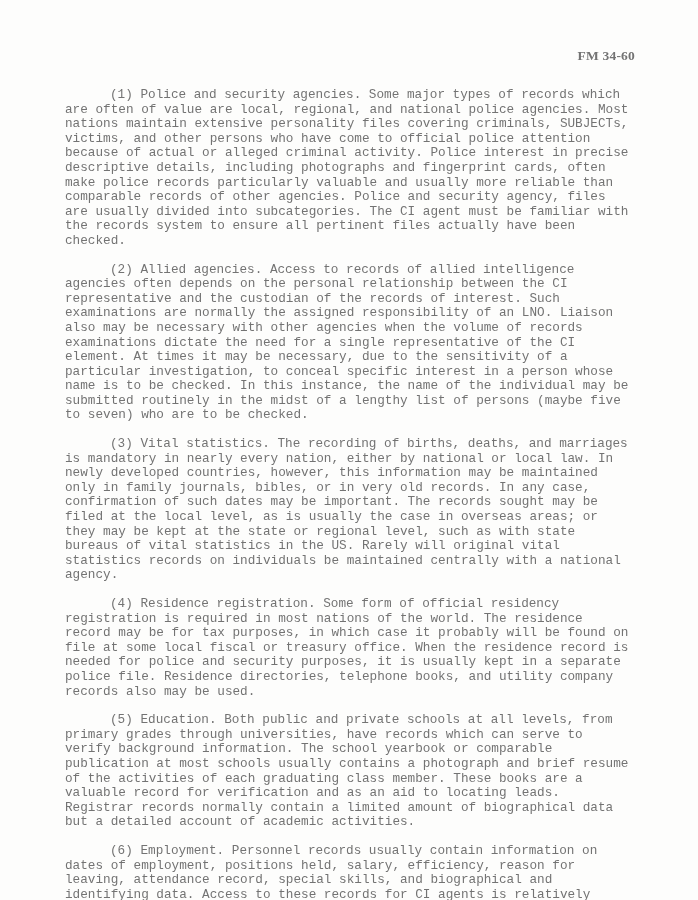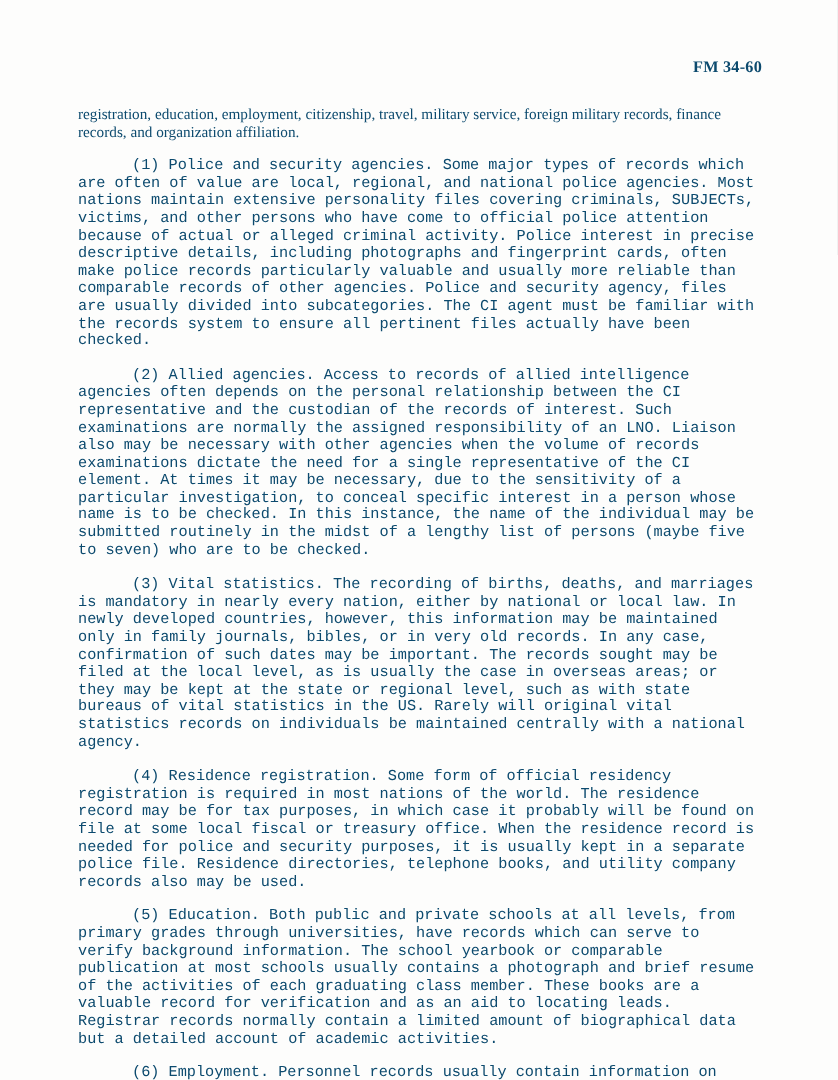--- a/index.html
+++ b/index.html
@@ -7,21 +7,21 @@
     padding: 0;
     background: #e8e8e8;
   }
   .page {
     position: relative;
     width: 698px;
     height: 900px;
     margin: 0 auto;
     background: #fdfdfc;
     font-family: "Liberation Serif", "DejaVu Serif", serif;
-    color: #0c4a6e;
+    color: #737373;
     overflow: hidden;
   }
   .content {
     position: absolute;
     left: 65px;
     top: 48px;
     width: 570px;
   }
   .doc-header {
     text-align: right;
@@ -52,21 +52,20 @@
 </style>
 </head>
 <body>
 
 <div class="page">
   <div class="content">
     <div class="doc-header">
       <span>FM 34-60</span>
     </div>
     <div class="body-text">
-      <p>registration, education, employment, citizenship, travel, military service, foreign military records, finance records, and organization affiliation.</p>
       <p class="indented">(1) Police and security agencies. Some major types of records which are often of value are local, regional, and national police agencies. Most nations maintain extensive personality files covering criminals, SUBJECTs, victims, and other persons who have come to official police attention because of actual or alleged criminal activity. Police interest in precise descriptive details, including photographs and fingerprint cards, often make police records particularly valuable and usually more reliable than comparable records of other agencies. Police and security agency, files are usually divided into subcategories.  The CI agent must be familiar with the records system to ensure all pertinent files actually have been checked.</p>
       <p class="indented">(2) Allied agencies. Access to records of allied intelligence agencies often depends on the personal relationship between the CI representative and the custodian of the records of interest. Such examinations are normally the assigned responsibility of an LNO. Liaison also may be necessary with other agencies when the volume of records examinations dictate the need for a single representative of the CI element. At times it may be necessary, due to the sensitivity of a particular investigation, to conceal specific interest in a person whose name is to be checked. In this instance, the name of the individual may be submitted routinely in the midst of a lengthy list of persons (maybe five to seven) who are to be checked.</p>
       <p class="indented">(3) Vital statistics. The recording of births, deaths, and marriages is mandatory in nearly every nation, either by national or local law. In newly developed countries, however, this information may be maintained only in family journals, bibles, or in very old records. In any case, confirmation of such dates may be important. The records sought may be filed at the local level, as is usually the case in overseas areas; or they may be kept at the state or regional level, such as with state bureaus of vital statistics in the US. Rarely will original vital statistics records on individuals be maintained centrally with a national agency.</p>
       <p class="indented">(4) Residence registration. Some form of official residency registration is required in most nations of the world. The residence record may be for tax purposes, in which case it probably will be found on file at some local fiscal or treasury office. When the residence record is needed for police and security purposes, it is usually kept in a separate police file. Residence directories, telephone books, and utility company records also may be used.</p>
       <p class="indented">(5) Education. Both public and private schools at all levels, from primary grades through universities, have records which can serve to verify background information. The school yearbook or comparable publication at most schools usually contains a photograph and brief resume of the activities of each graduating class member. These books are a valuable record for verification and as an aid to locating leads. Registrar records normally contain a limited amount of biographical data but a detailed account of academic activities.</p>
       <p class="indented">(6) Employment. Personnel records usually contain information on dates of employment, positions held, salary, efficiency, reason for leaving, attendance record, special skills, and biographical and identifying data. Access to these records for CI agents is relatively simple in the US but may prove difficult in some overseas areas.  In such areas, it may be possible to obtain the records through liaison with local civil authorities or through private credit and business rating</p>
     </div>
   </div>
 </div>
 

